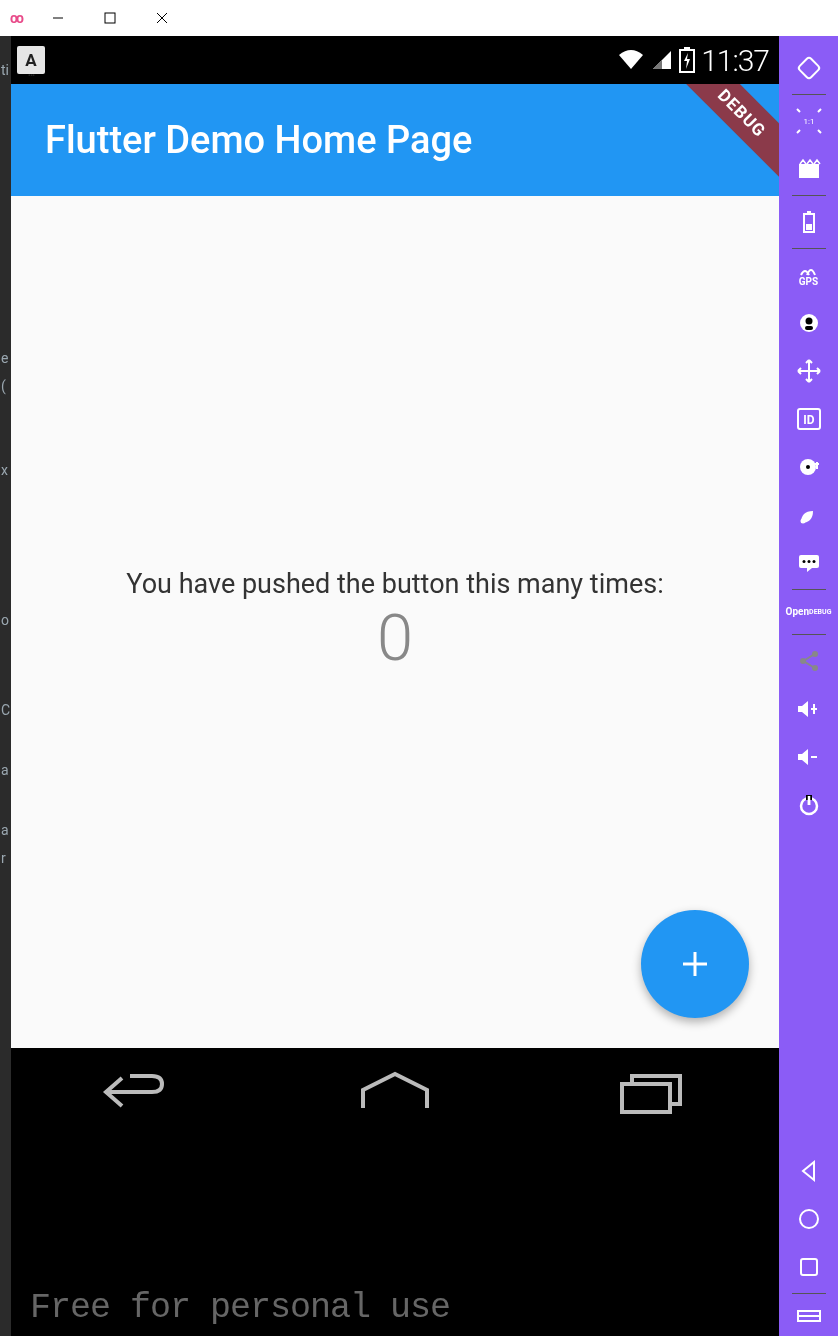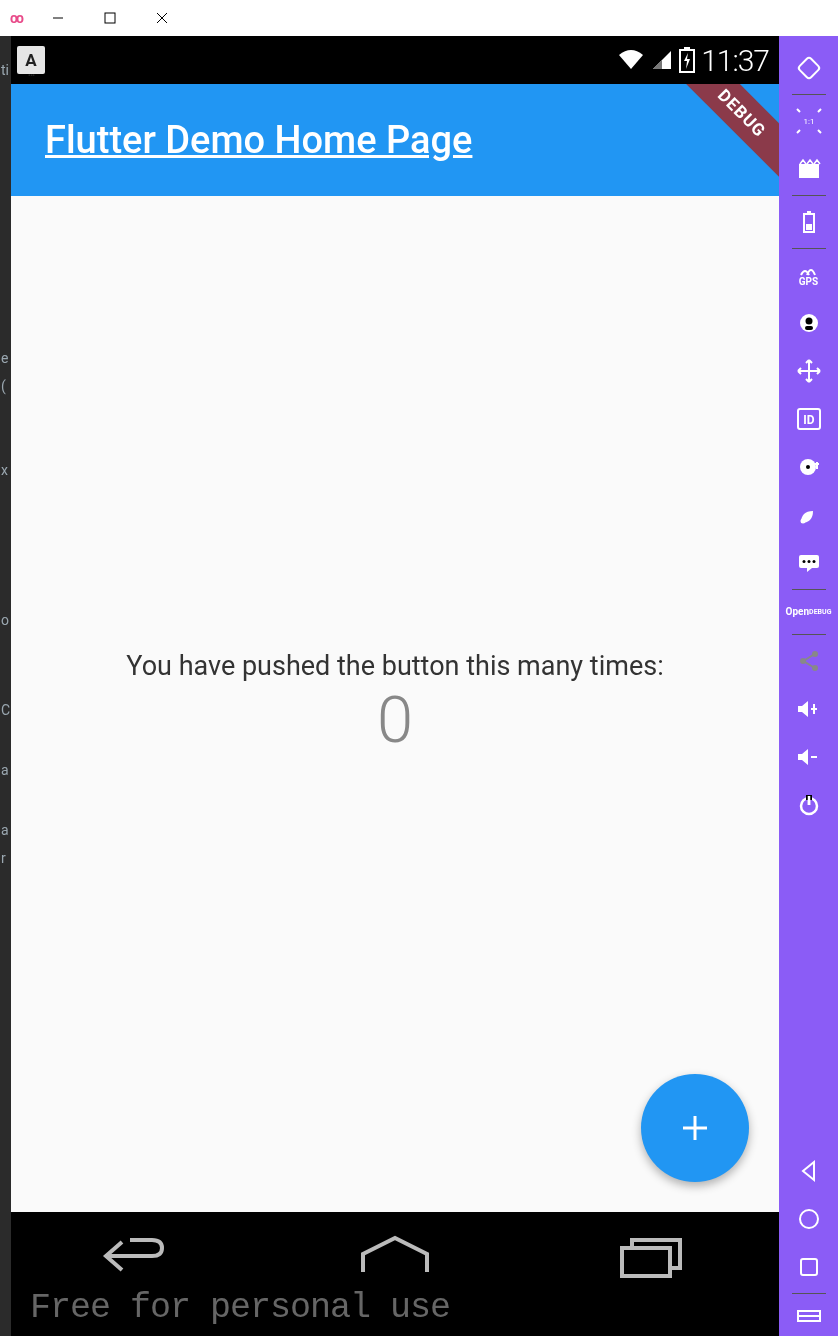--- a/index.html
+++ b/index.html
@@ -20,24 +20,24 @@
 .emu-wrap { position:absolute; top:36px; left:11px; width:768px; height:1300px; background:#000; }
 .status-bar { height:48px; background:#000; color:#fff; display:flex; align-items:center; justify-content:space-between; padding:0 10px 0 6px; }
 .status-left { display:flex; align-items:center; }
 .kb-ind { width:28px; height:28px; background:#e6e6e6; color:#222; display:flex; align-items:center; justify-content:center; font-weight:bold; font-size:17px; border-radius:2px; position:relative; }
 .kb-ind::after{ content:"..."; position:absolute; bottom:-5px; font-size:11px; color:#222; letter-spacing:-1px;}
 .status-right { display:flex; align-items:center; gap:6px; }
 .status-right svg { fill:#fff; }
 .status-time { font-size:30px; font-weight:300; color:#fff; letter-spacing:-1px; }
 
 .app-bar { height:112px; background:#2196F3; color:#fff; display:flex; align-items:center; padding-left:34px; position:relative; overflow:hidden; }
-.app-bar .title { font-size:38px; font-weight:500;text-decoration:underline; }
+.app-bar .title { font-size:38px; font-weight:500; }
 .debug-ribbon { position:absolute; top:10px; right:-48px; width:170px; height:38px; background:#8b3a4a; color:#fff; display:flex; align-items:center; justify-content:center; transform:rotate(45deg); font-size:17px; font-weight:bold; letter-spacing:1px; }
 
-.app-body { position:relative; height:1016px; background:#fafafa; display:flex; flex-direction:column; align-items:center; justify-content:center; }
+.app-body { position:relative; height:852px; background:#fafafa; display:flex; flex-direction:column; align-items:center; justify-content:center; }
 .body-text { font-size:27px; color:#333; }
 .body-count { font-size:65px; color:#888; font-weight:300; margin-top:0px; }
 .fab { position:absolute; right:30px; bottom:30px; width:108px; height:108px; border-radius:54px; background:#2196F3; display:flex; align-items:center; justify-content:center; box-shadow:0 4px 10px rgba(0,0,0,.3); }
 .fab svg { stroke:#fff; stroke-width:3; }
 
 .nav-bar { height:92px; background:#000; display:flex; align-items:center; justify-content:space-around; }
 .nav-bar svg { stroke:#bbb; fill:none; stroke-width:4; }
 
 .watermark { position:absolute; left:19px; bottom:8px; font-family:"Courier New",monospace; font-size:35px; color:#666; letter-spacing:-1px; }
 

